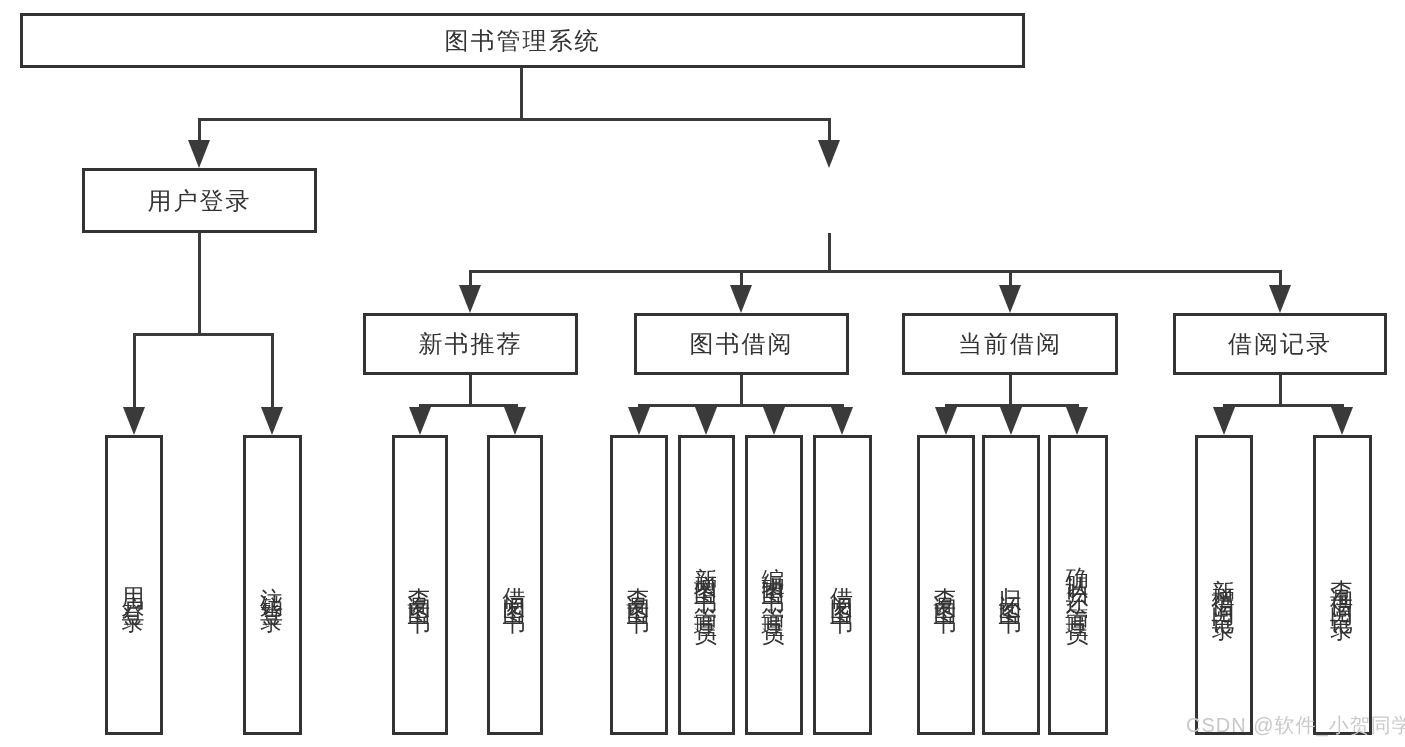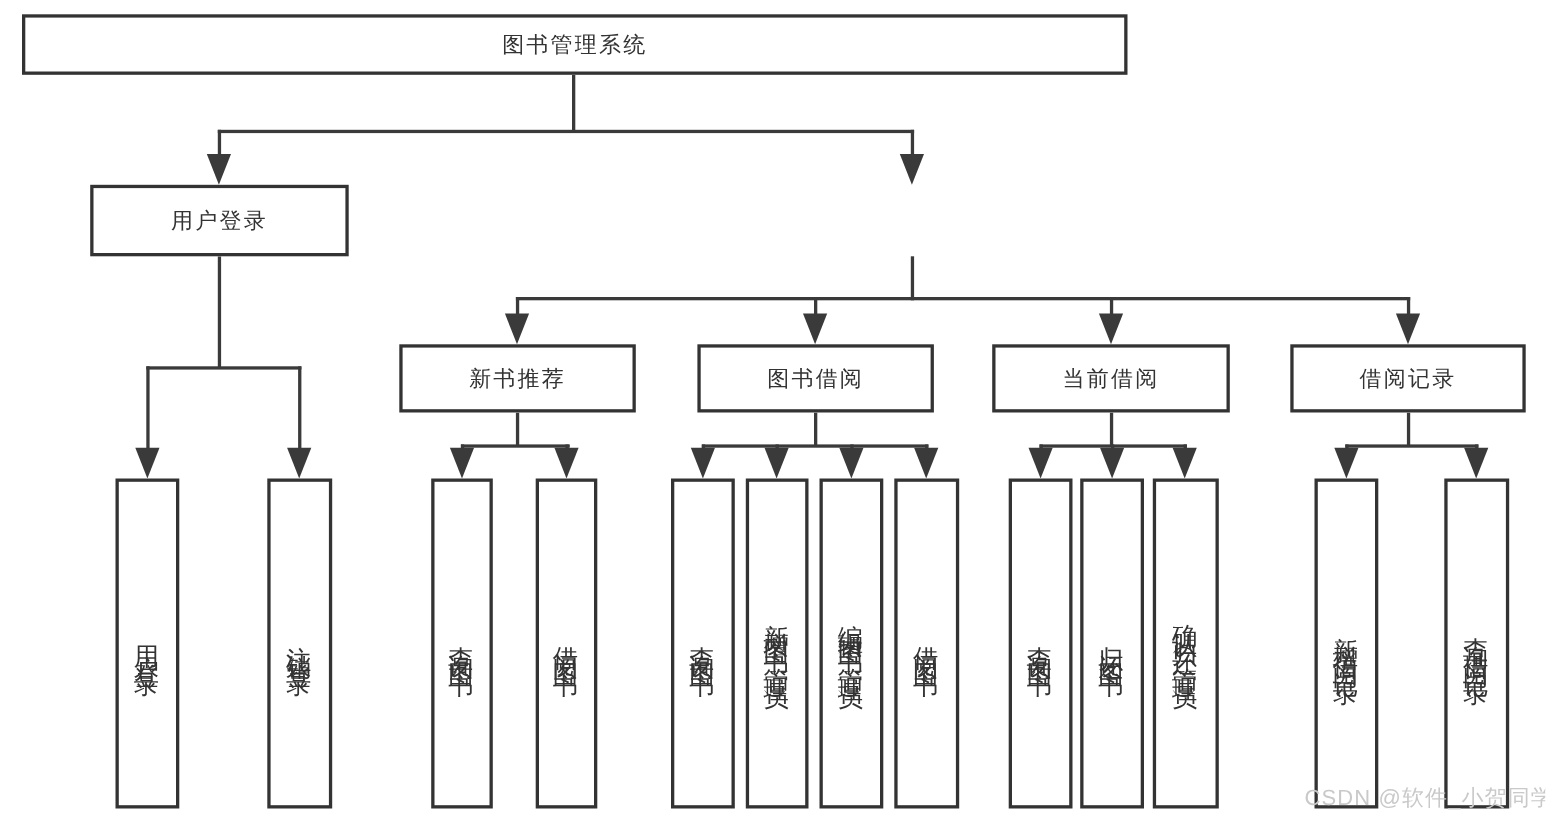--- a/index.html
+++ b/index.html
@@ -10,21 +10,21 @@
     font-family:"Liberation Sans","DejaVu Sans",sans-serif;
     color:#333333;
     overflow:hidden;
   }
   .node{
     position:absolute;
     box-sizing:border-box;
     border:3px solid #333333;
     background:#ffffff;
     display:flex;align-items:center;justify-content:center;
-    font-size:20px;letter-spacing:2px;color:#333333;
+    font-size:24px;letter-spacing:2px;color:#333333;
     z-index:2;
   }
   .leaf{
     position:absolute;
     top:435px;height:300px;
     box-sizing:border-box;
     border:3px solid #333333;
     background:#ffffff;
     writing-mode:vertical-rl;
     text-orientation:mixed;

